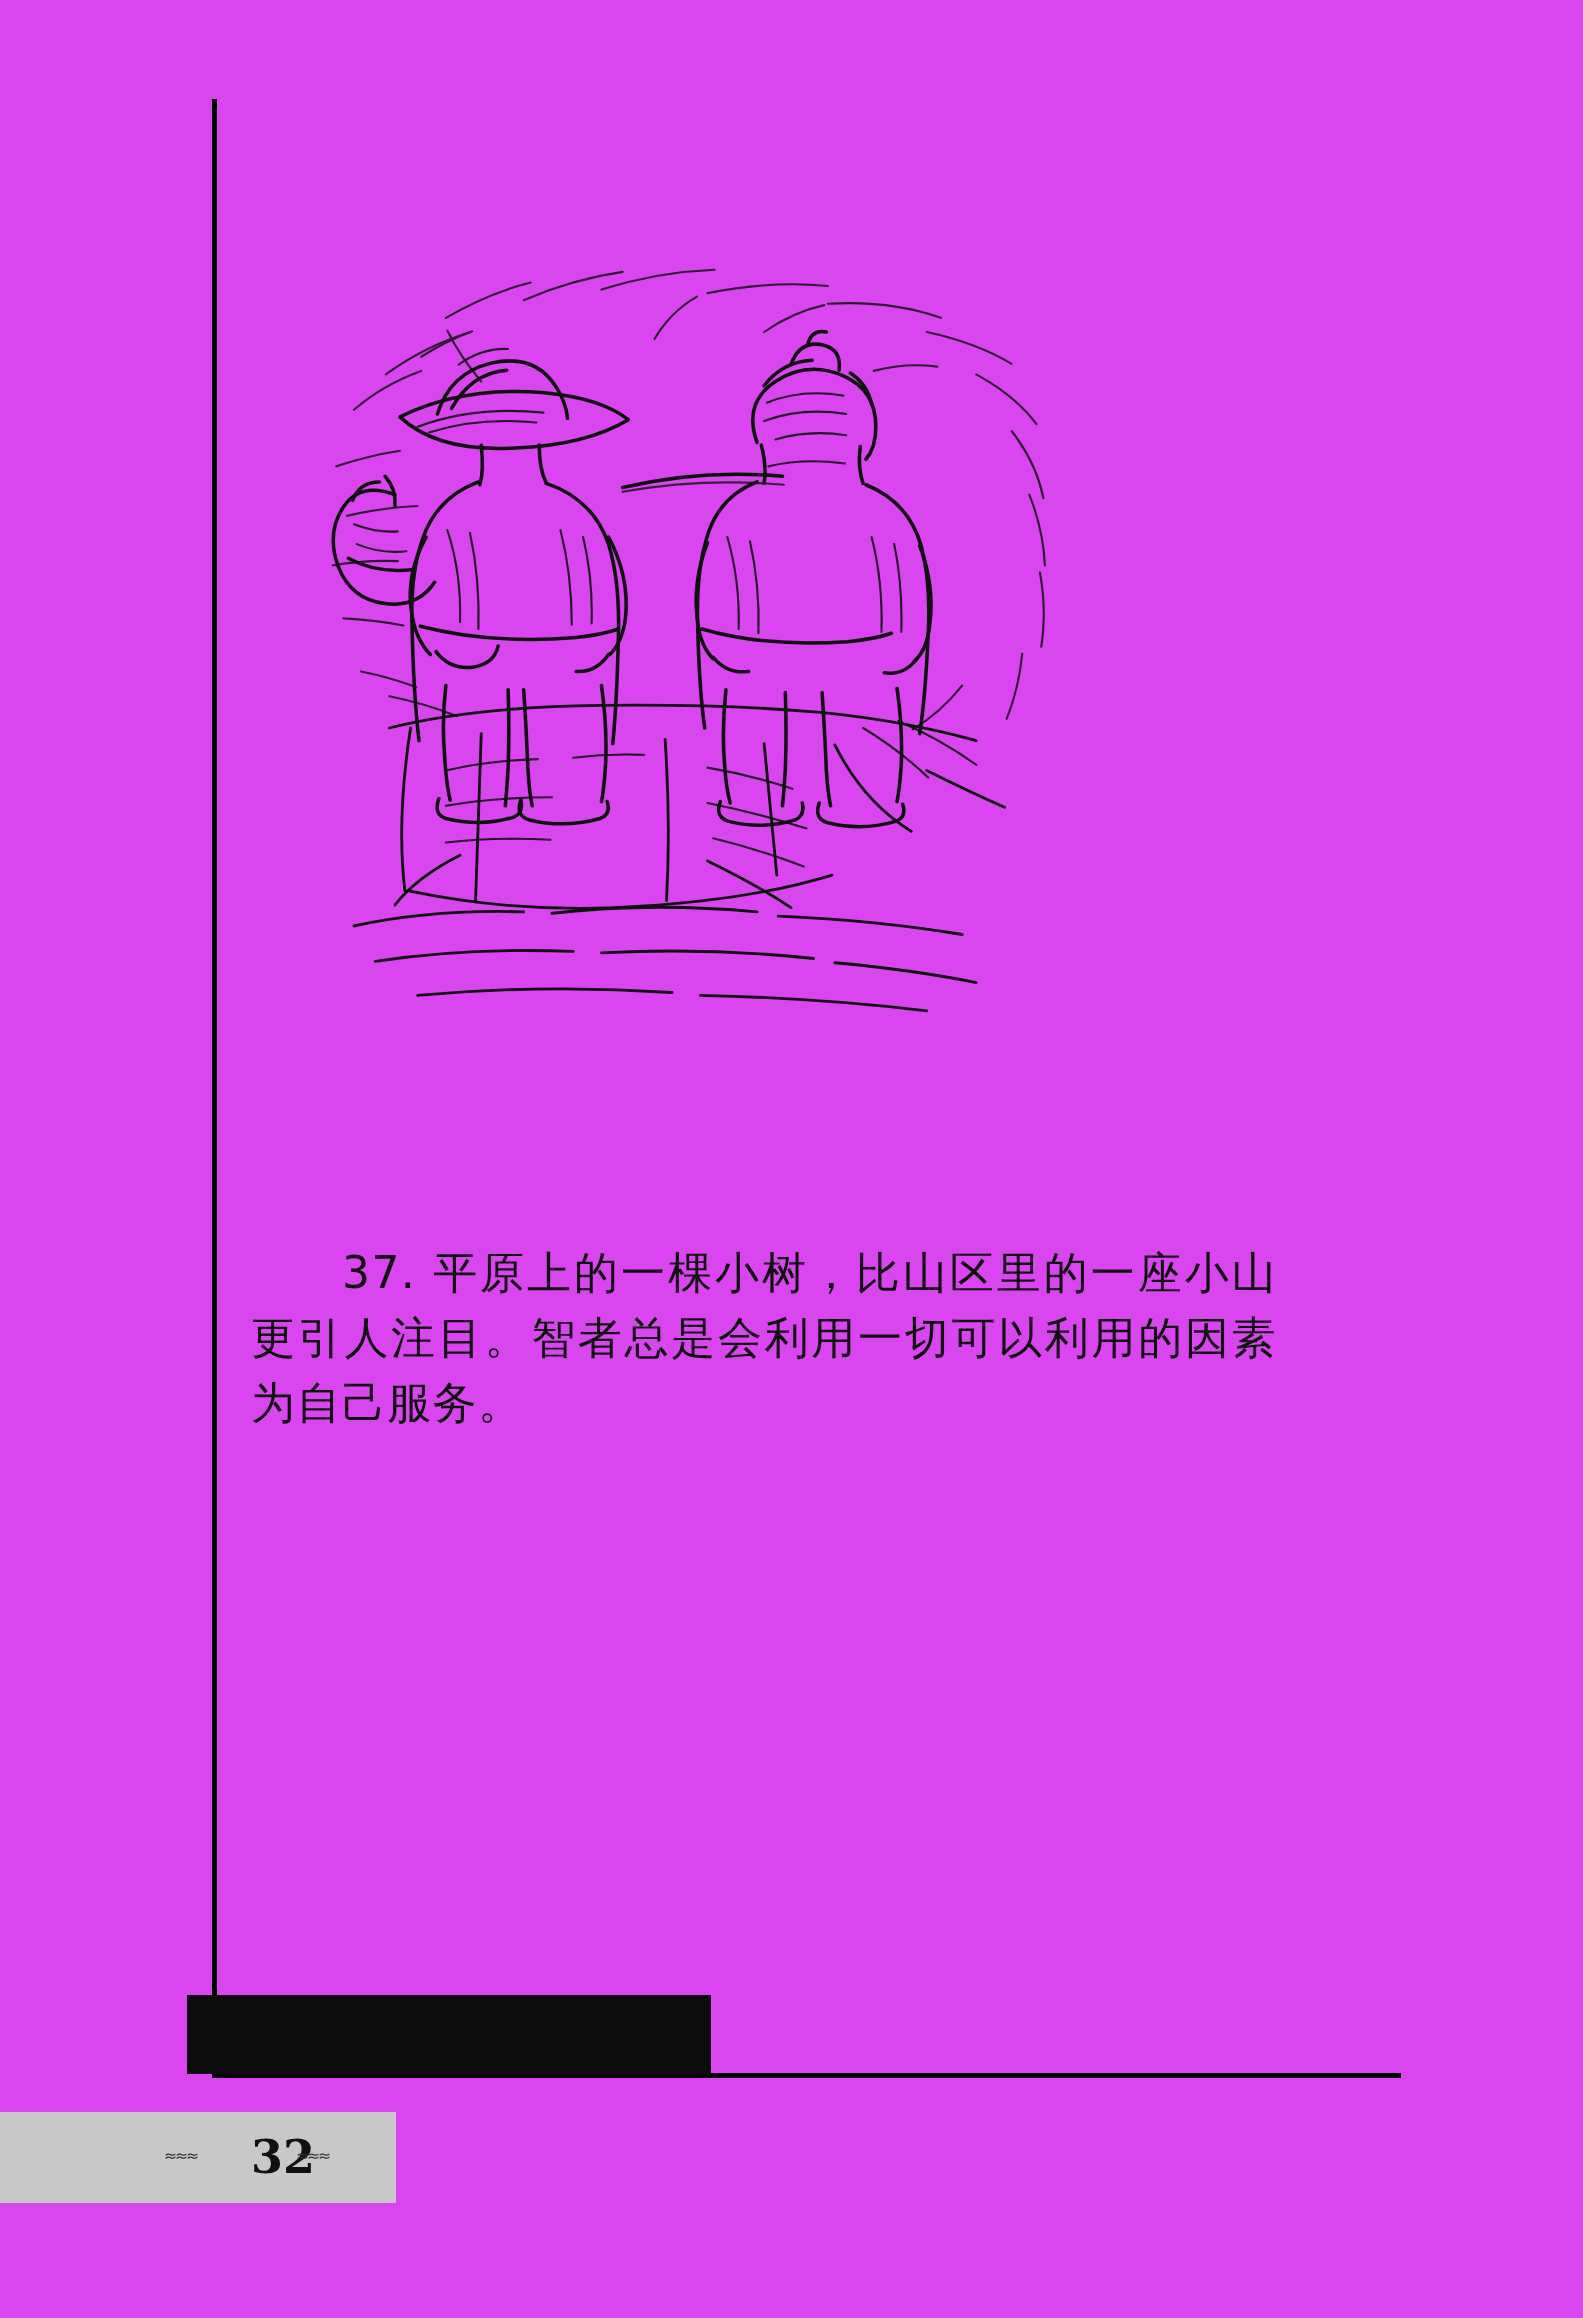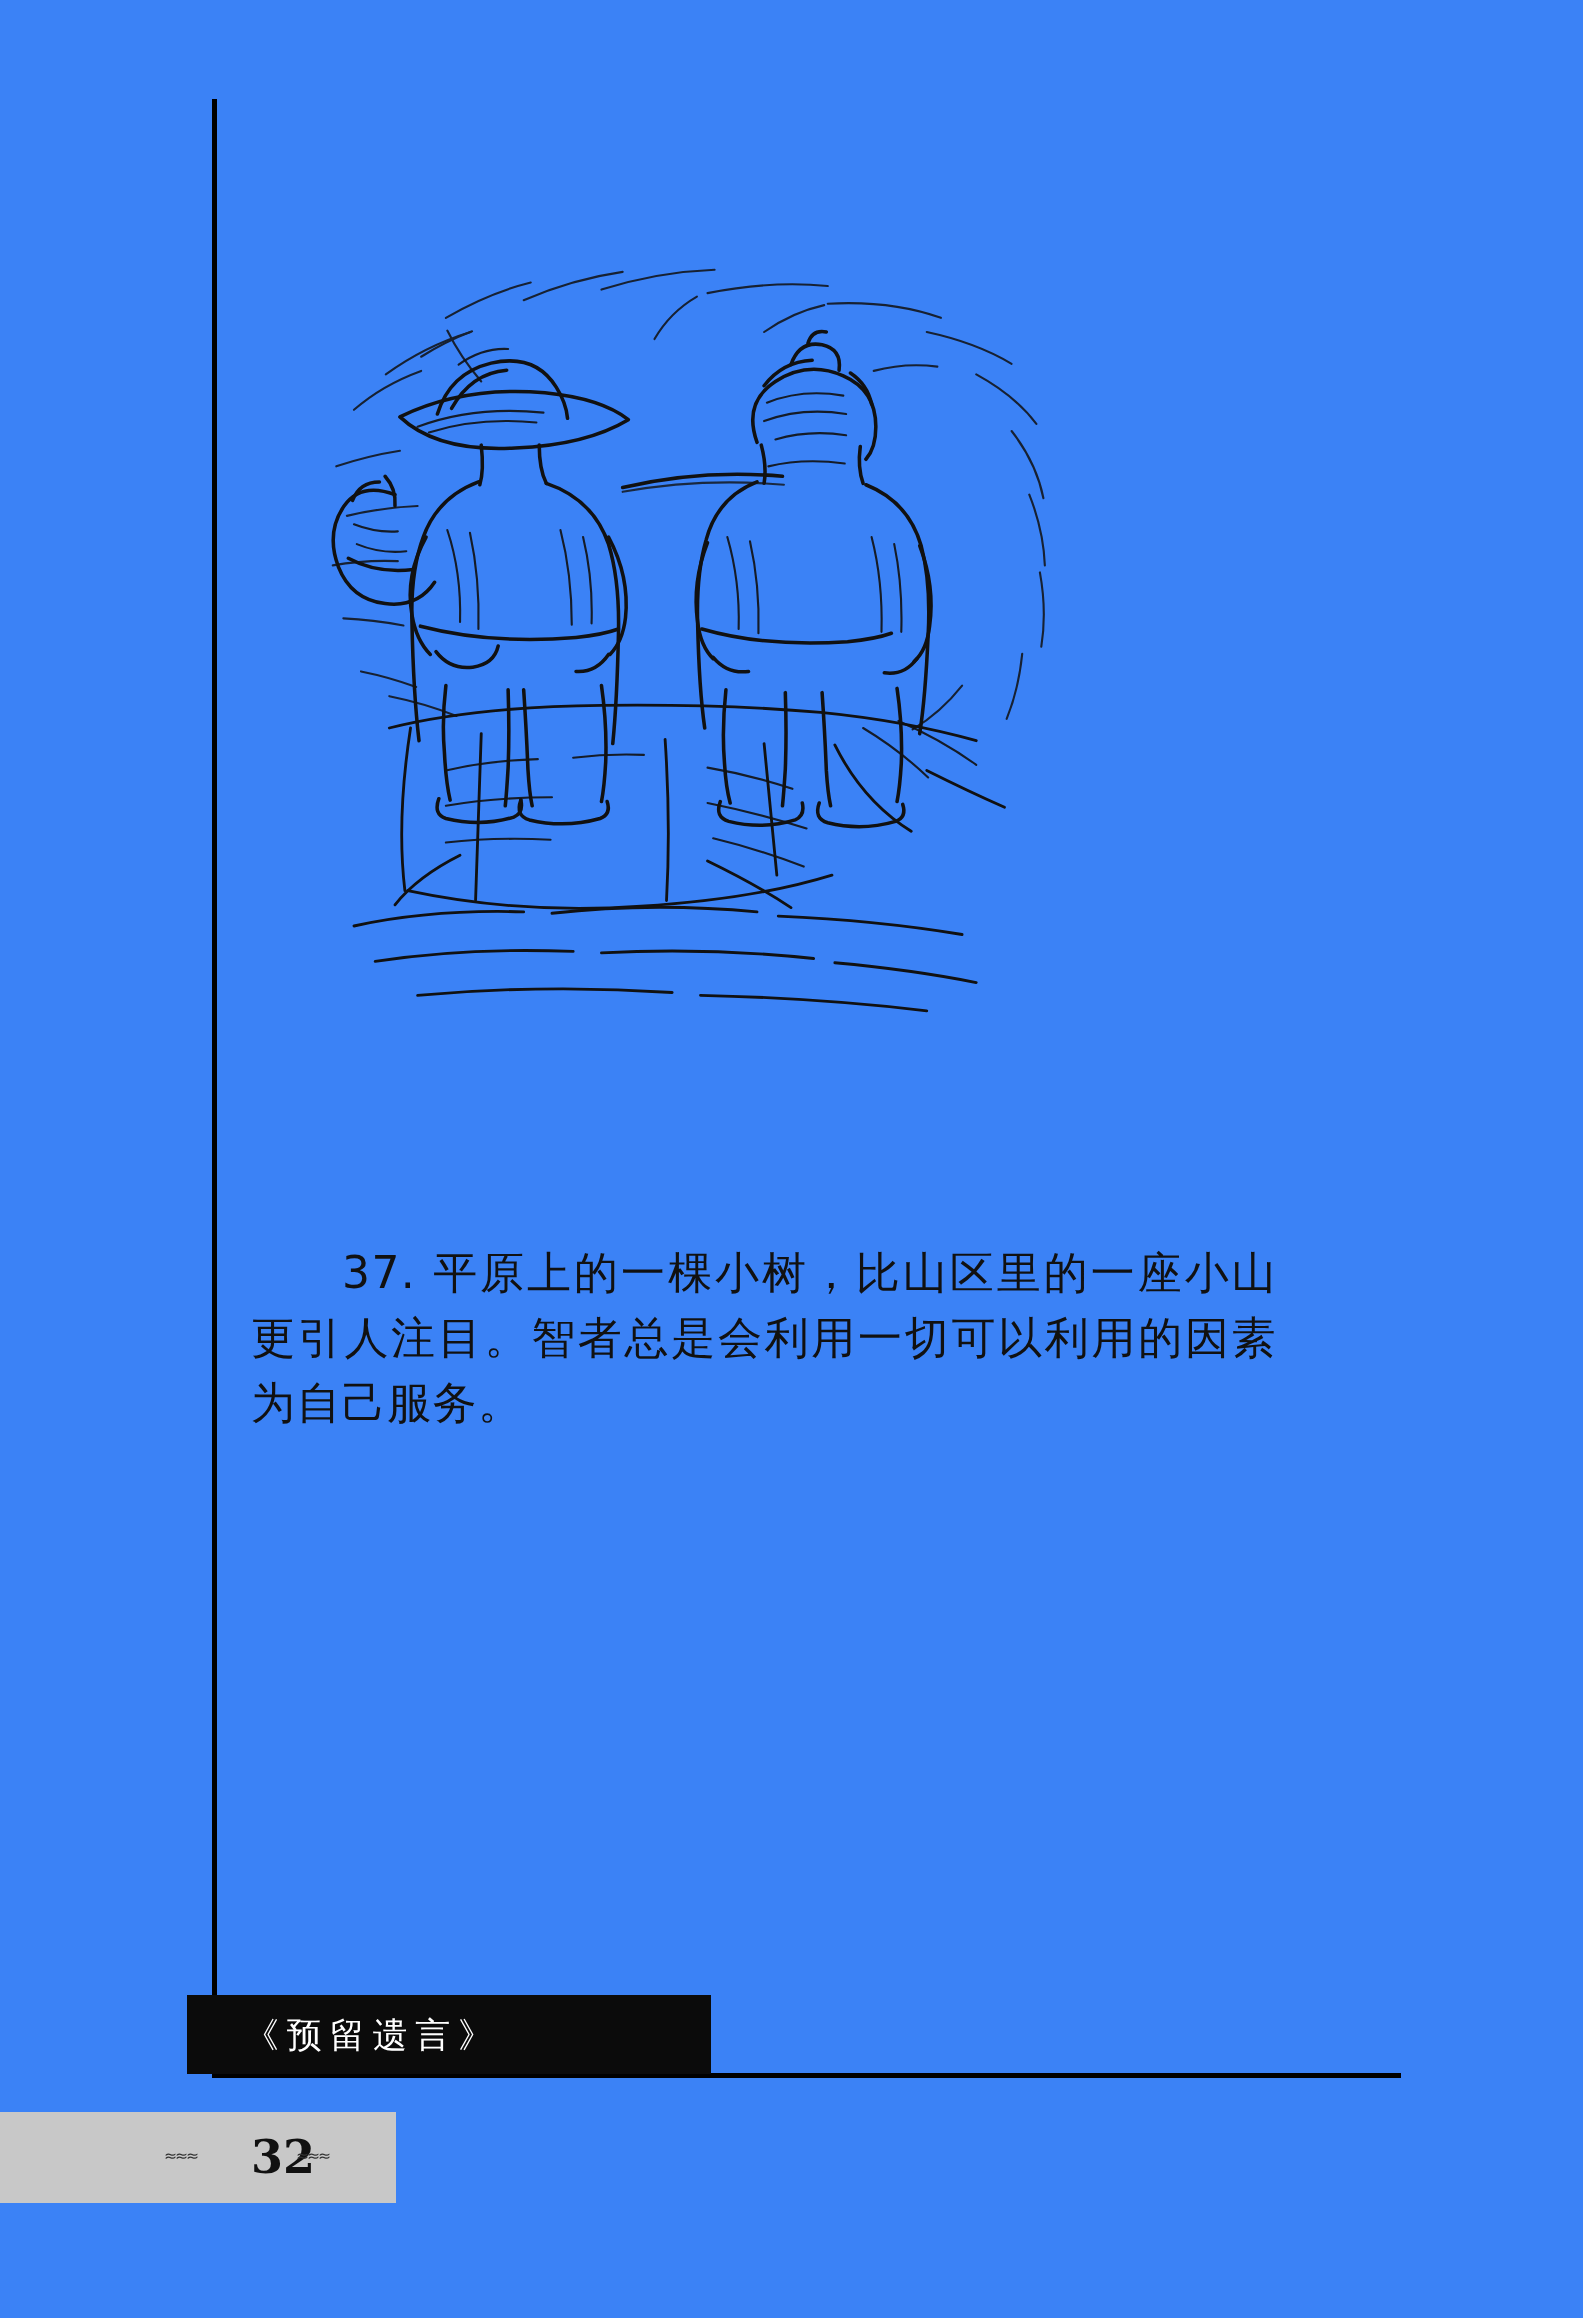--- a/index.html
+++ b/index.html
@@ -12,21 +12,21 @@
     height: 2319px;
     position: relative;
     font-family: "DejaVu Sans", sans-serif;
     overflow: hidden;
   }
 
   
   .page {
     position: absolute;
     inset: 0;
-    background: #3b82f6;
+    background: #d946ef;
   }
 
   
   .vrule {
     position: absolute;
     left: 212px;
     top: 99px;
     width: 5px;
     height: 1978px;
     background: #000000;
@@ -291,21 +291,20 @@
         <path d="M706 330 q50 -12 108 -4"></path>
       </g>
     </svg>
   </div>
 
   <p class="bodytext">
     <span class="indent"></span><span>37.</span>&nbsp;<span>平原上的一棵小树，比山区里的一座小山更引人注目。智者总是会利用一切可以利用的因素为自己服务。</span>
   </p>
 
   <div class="footer-band"></div>
-  <div class="footer-title">《预留遗言》</div>
 
   <div class="pagenum-band"></div>
   <div class="pagenum-deco left">≈≈≈</div>
   <div class="pagenum">32</div>
   <div class="pagenum-deco right">≈≈≈</div>
 
 </div>
 
 
 </body></html>

